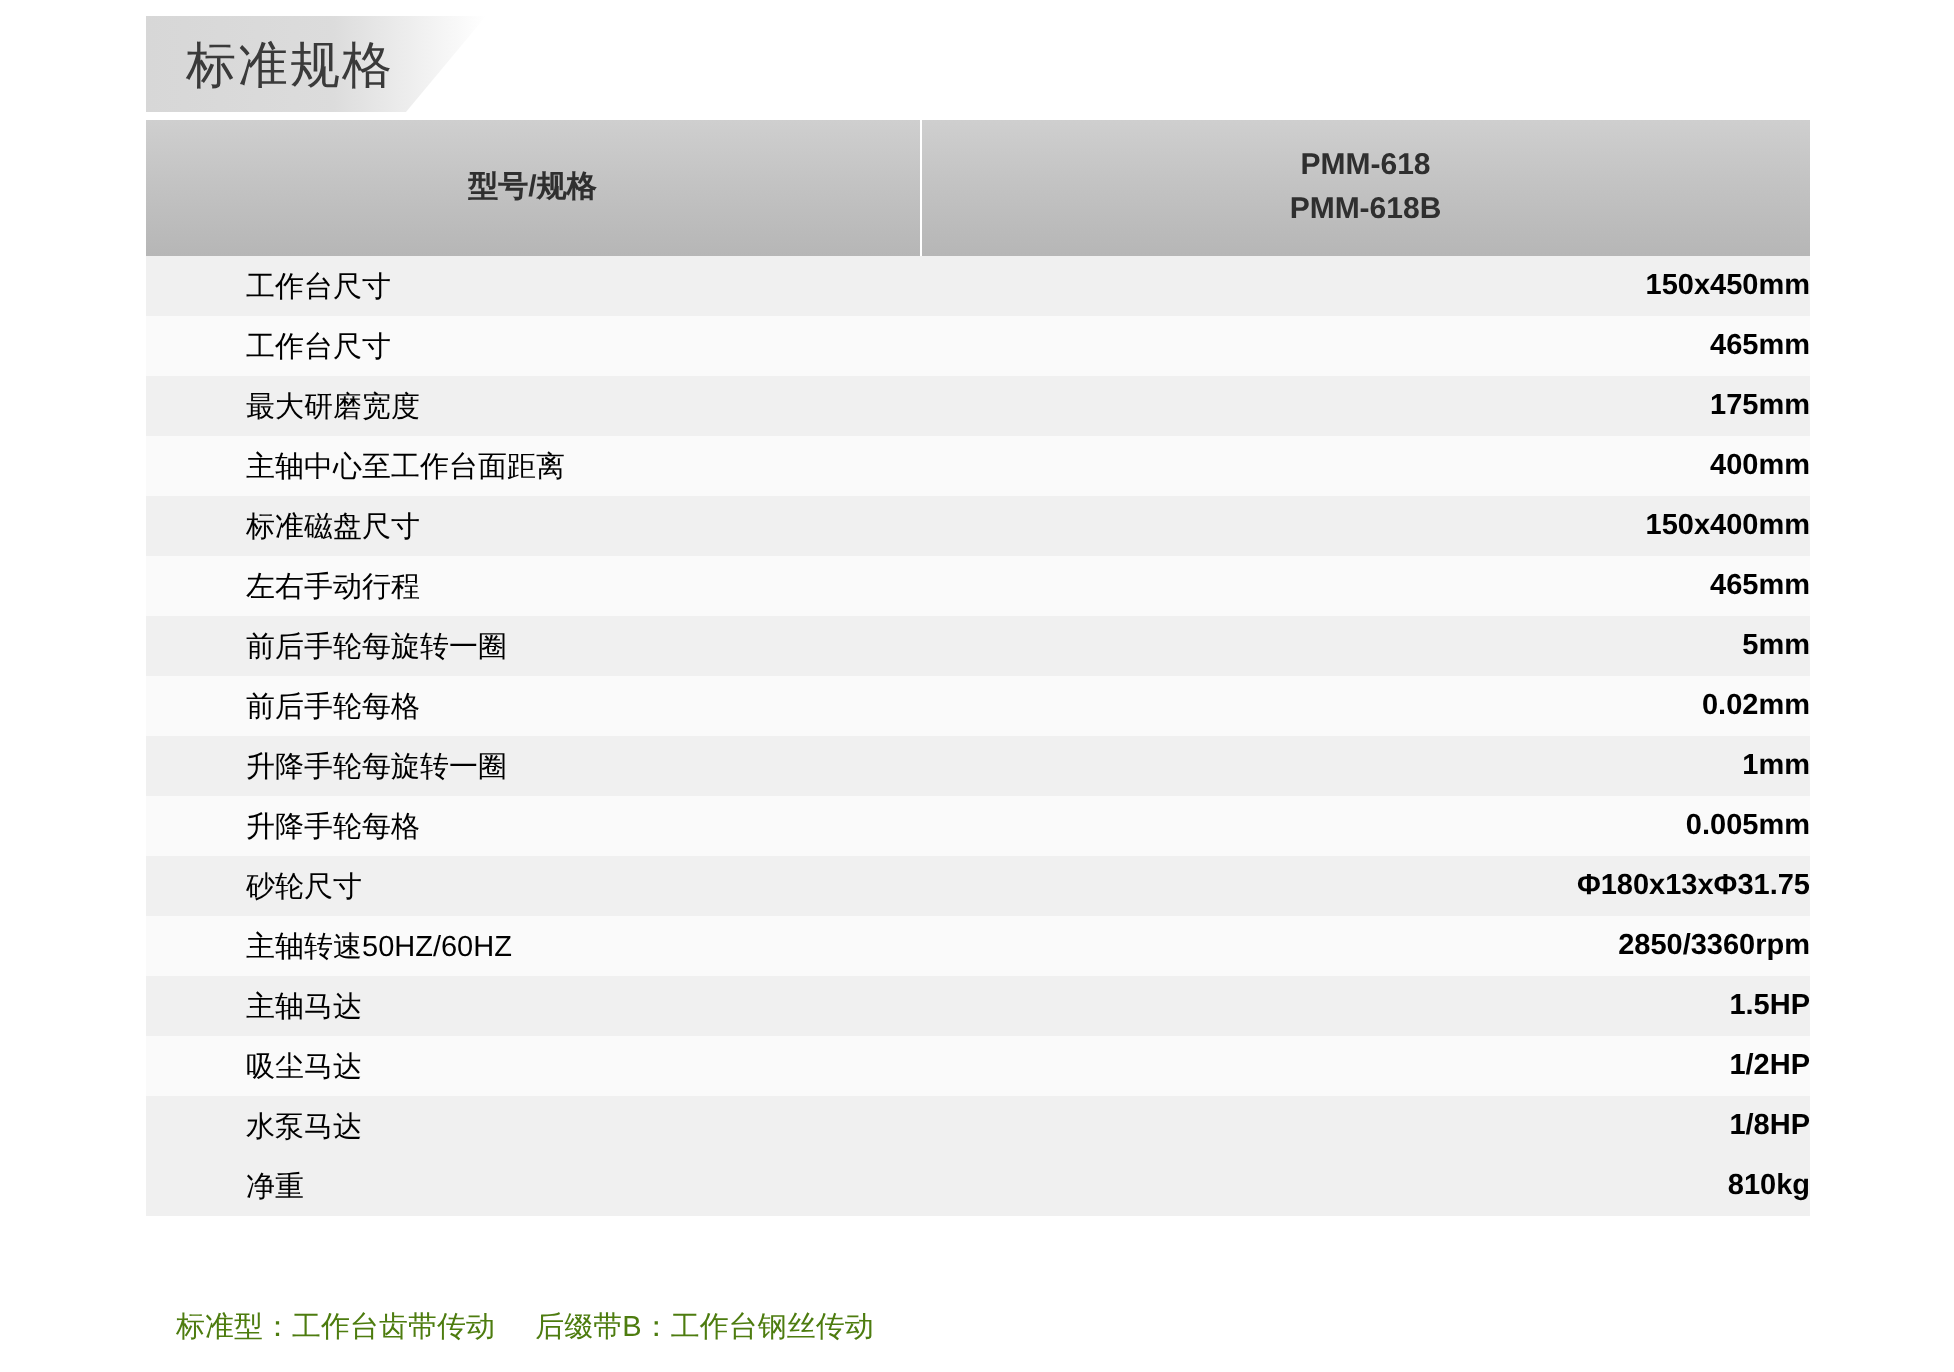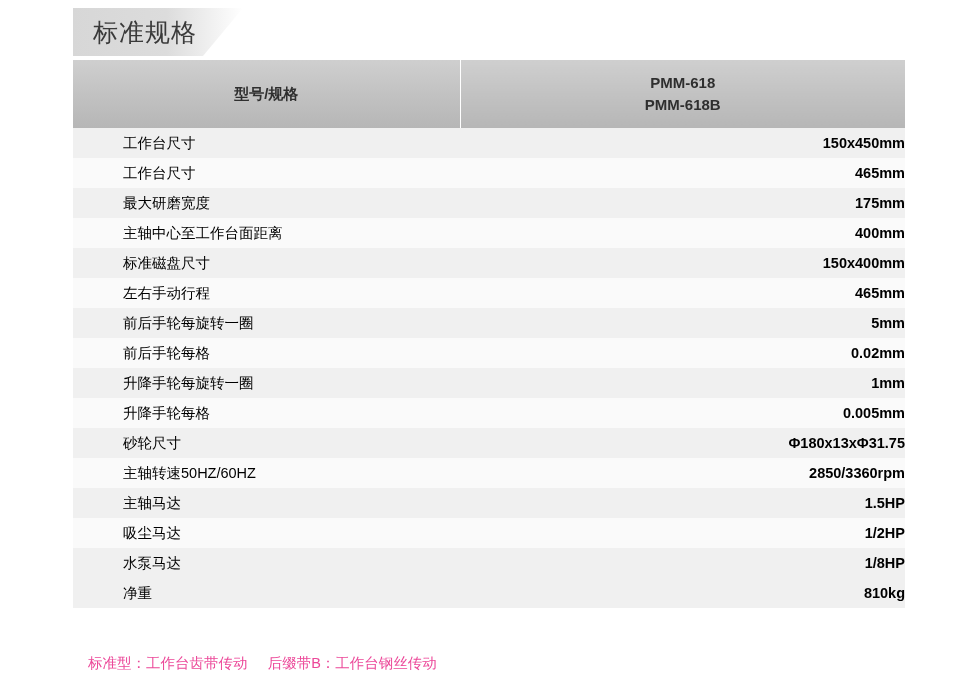--- a/index.html
+++ b/index.html
@@ -91,21 +91,21 @@
   .spec-table tbody td.value {
     text-align: right;
     font-weight: bold;
   }
 
   .footnote {
     position: absolute;
     left: 88px;
     top: 654px;
     font-size: 14.5px;
-    color: #ec4899;
+    color: #4d7c0f;
     white-space: pre;
   }
 </style>
 </head>
 <body>
 
 <div class="page">
 
   <div class="title-banner">
     <div class="banner-shape">

